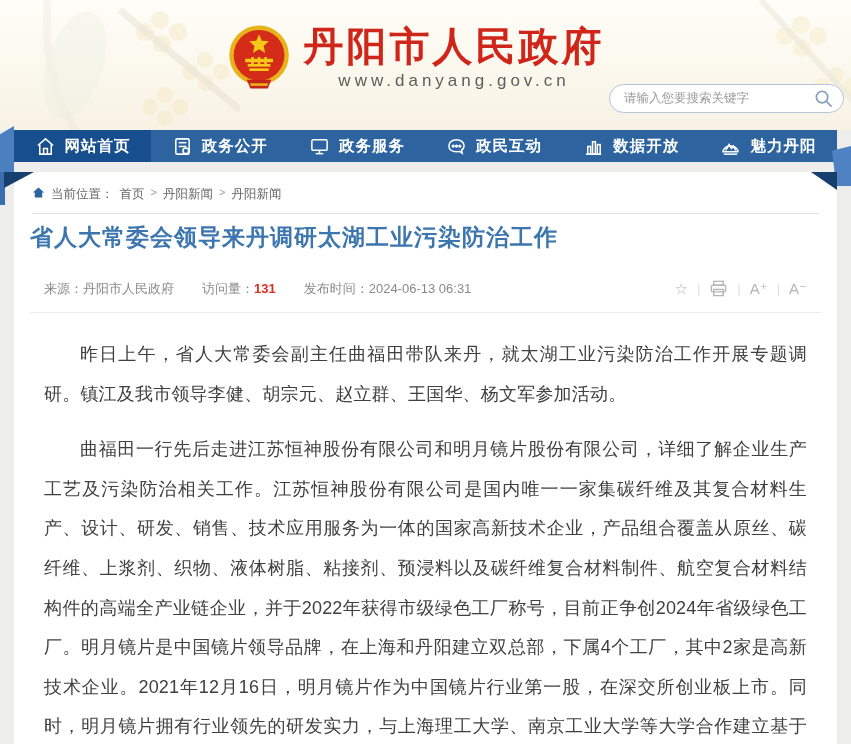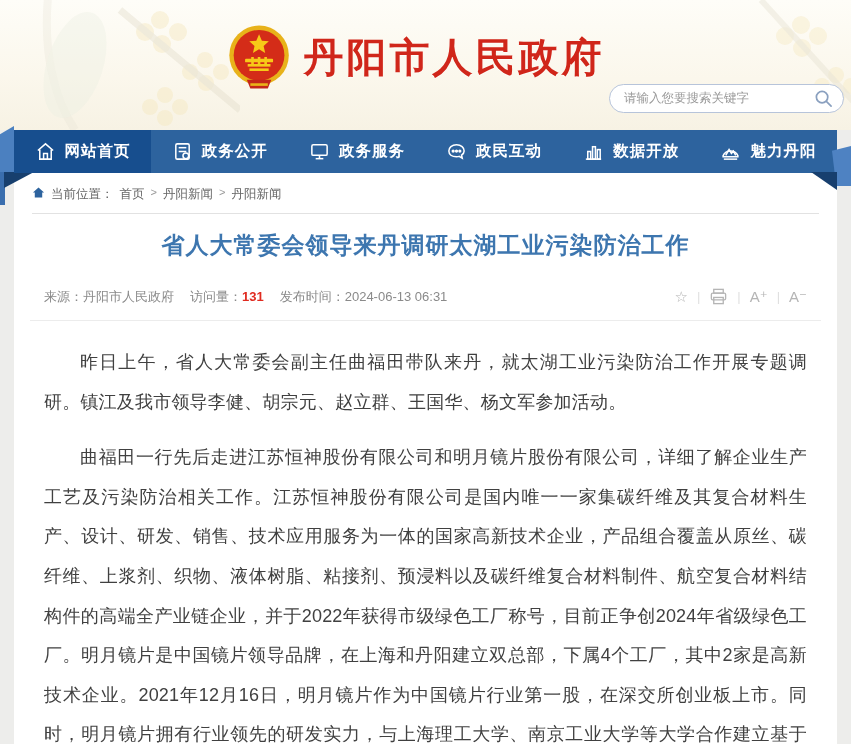--- a/index.html
+++ b/index.html
@@ -40,21 +40,21 @@
   .search-box input {
     border:none; outline:none; flex:1; font-size:12.5px; color:#444;
     background:transparent; font-family:Liberation Serif, serif;
   }
   .search-box input::placeholder { color:#9a9a9a; }
   .search-icon { width:19px; height:19px; cursor:pointer; flex:0 0 auto; }
 
   
   .main-nav { position:relative; width:851px; height:42px; z-index:5; }
   .nav-inner {
-    position:absolute; left:14px; top:0; width:823px; height:43px;
+    position:absolute; left:14px; top:0; width:823px; height:32px;
     background:#2d639e; display:flex;
   }
   .nav-item {
     flex:1; display:flex; align-items:center; justify-content:center; gap:9px;
     color:#fff; font-size:15.5px; font-weight:bold; cursor:pointer;
     text-decoration:none; letter-spacing:1px;
   }
   .nav-item.active { background:#174e8e; }
   .nav-item svg { width:21px; height:21px; }
   
@@ -86,28 +86,28 @@
   .breadcrumb {
     display:flex; align-items:flex-start; gap:6px;
     font-size:12.5px; color:#666; padding:4px 2px 10px 2px;
   }
   .breadcrumb .home-icon { width:13px; height:13px; }
   .breadcrumb a { color:#666; text-decoration:none; cursor:pointer; }
   .crumb-sep { color:#999; font-size:11px; }
   .bc-divider { border:none; border-top:1px solid #e2e2e2; margin:0 2px; }
 
   .article-title {
-    text-align:center; color:#3d76af; font-size:23px; font-weight:bold;
-    margin-top:16px; letter-spacing:1px;font-family:Liberation Serif, serif;
+    text-align:left; color:#3d76af; font-size:23px; font-weight:bold;
+    margin-top:8px; letter-spacing:1px;font-family:Liberation Serif, serif;
   }
   .meta-row {
     display:flex; align-items:center; justify-content:space-between;
     margin-top:26px; padding:0 14px 0 14px;
   }
-  .meta-left { font-size:13px; color:#8a8a8a; display:flex; gap:16px; }
+  .meta-left { font-size:13px; color:#8a8a8a; display:flex; gap:28px; }
   .meta-left .visits-count { color:#e02b20; font-weight:bold; }
   .meta-tools { display:flex; align-items:center; gap:9px; color:#b9b9b9; }
   .tool-btn {
     background:none; border:none; color:#b5b5b5; font-size:15px; cursor:pointer;
     font-family:inherit; display:flex; align-items:center; padding:0;
   }
   .tool-btn svg { width:19px; height:19px; }
   .tool-sep { color:#e0e0e0; font-size:13px; }
   .meta-divider { border:none; border-top:1px solid #ececec; margin:14px 0 0 0; }
 
@@ -169,20 +169,21 @@
           <rect x="29" y="53" width="22" height="3"></rect>
           <rect x="31" y="40" width="3" height="8"></rect>
           <rect x="38.5" y="40" width="3" height="8"></rect>
           <rect x="46" y="40" width="3" height="8"></rect>
         </g>
         <path d="M26 66 h28 l-4 10 h-20 z" fill="#c4251a"></path>
         <path d="M30 70 h20 v3 h-20 z" fill="#e8b21a"></path>
       </svg>
       <div class="logo-text">
         <div class="site-name">丹阳市人民政府</div>
+        <div class="site-url">www.danyang.gov.cn</div>
       </div>
     </div>
 
     <div class="search-box">
       <input type="text" placeholder="请输入您要搜索关键字" style="">
       <svg class="search-icon" viewBox="0 0 20 20">
         <circle cx="8.5" cy="8.5" r="6" fill="none" stroke="#8aa0bf" stroke-width="1.8"></circle>
         <line x1="13" y1="13" x2="18" y2="18" stroke="#8aa0bf" stroke-width="1.8" stroke-linecap="round"></line>
       </svg>
     </div>

